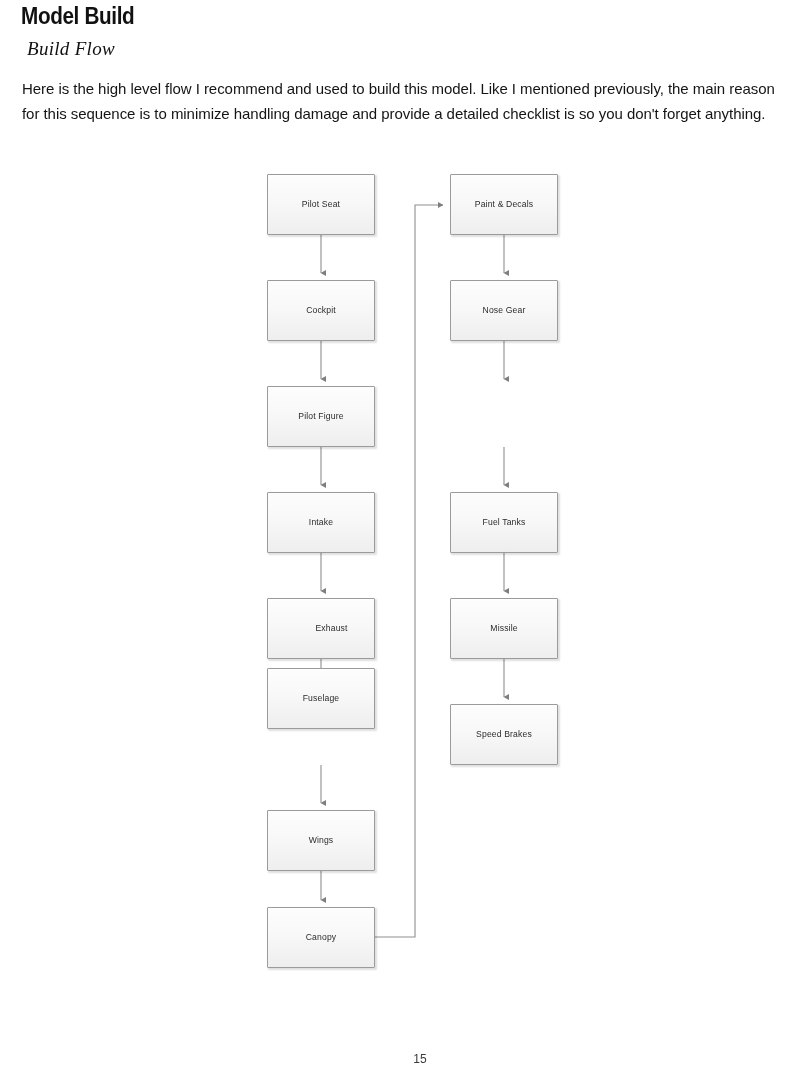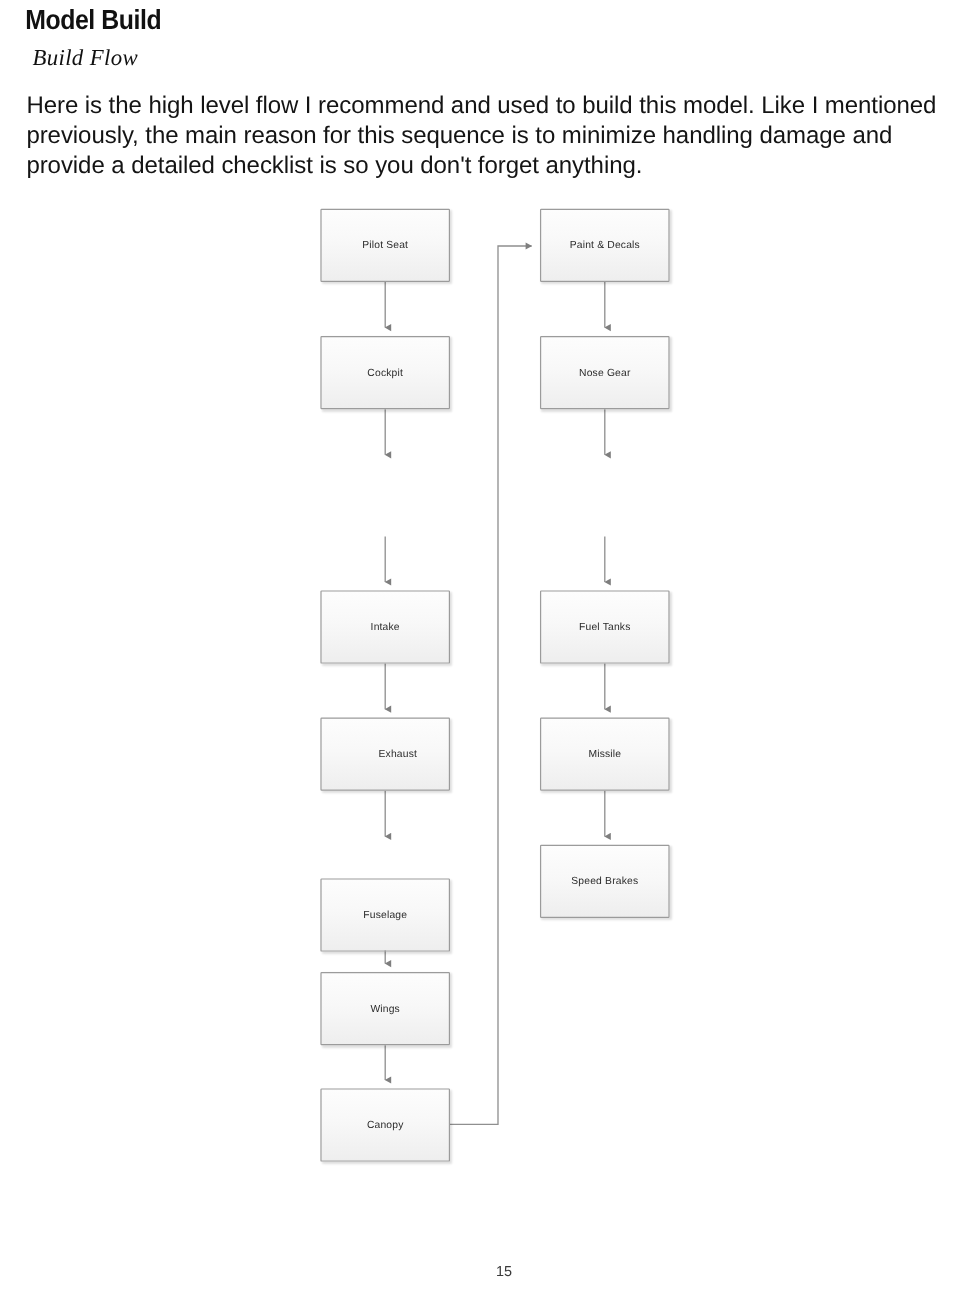--- a/index.html
+++ b/index.html
@@ -50,21 +50,21 @@
     letter-spacing: 0.3px;
   }
 
   
   .body-text {
     position: absolute;
     left: 22px;
     top: 76px;
     width: 764px;
     font-family: "Liberation Sans", sans-serif;
-    font-size: 20px;
+    font-size: 15px;
     line-height: 25px;
     color: #141414;
     text-align: left;
     letter-spacing: -0.05px;
   }
 
   
   .flowchart {
     position: absolute;
     left: 0;
@@ -155,27 +155,30 @@
       <path d="M375,937 L415,937 L415,205 L443,205" marker-end="url(#arrowRight)"></path>
     </g>
   </svg>
 
   <div class="node" style="left:267px; top:174px;">
     <span class="node-label">Pilot Seat</span>
   </div>
   <div class="node" style="left:267px; top:280px;">
     <span class="node-label">Cockpit</span>
   </div>
+  <div class="node" style="left:267px; top:386px;">
+    <span class="node-label">Pilot Figure</span>
+  </div>
   <div class="node" style="left:267px; top:492px;">
     <span class="node-label">Intake</span>
   </div>
   <div class="node" style="left:267px; top:598px;padding-left:21px;">
     <span class="node-label">Exhaust</span>
   </div>
-  <div class="node" style="left:267px; top:732px;">
+  <div class="node" style="left:267px; top:668px;">
     <span class="node-label">Fuselage</span>
   </div>
   <div class="node" style="left:267px; top:907px;">
     <span class="node-label">Canopy</span>
   </div>
   <div class="node" style="left:267px; top:810px;">
     <span class="node-label">Wings</span>
   </div>
 
   <div class="node" style="left:450px; top:174px;">

